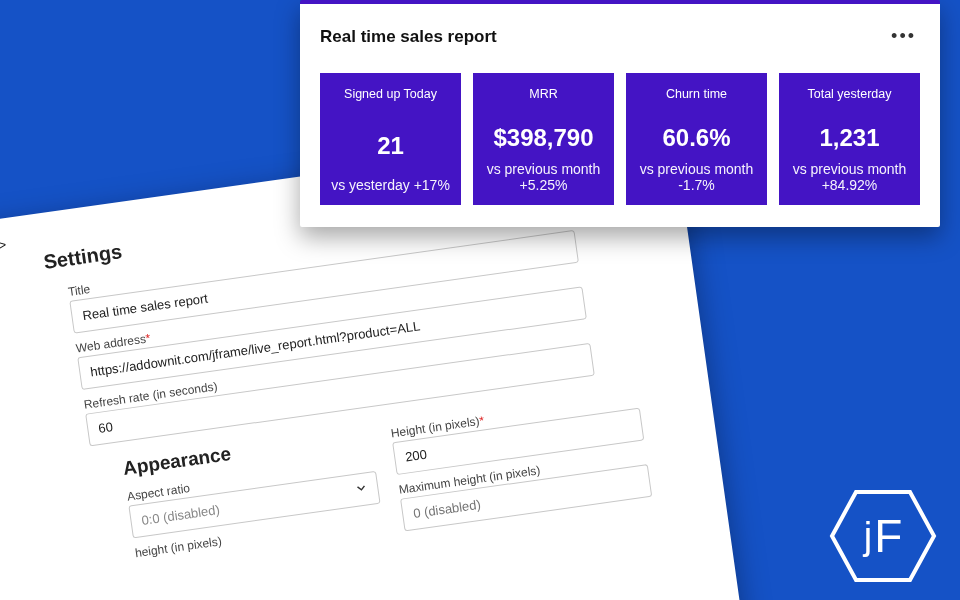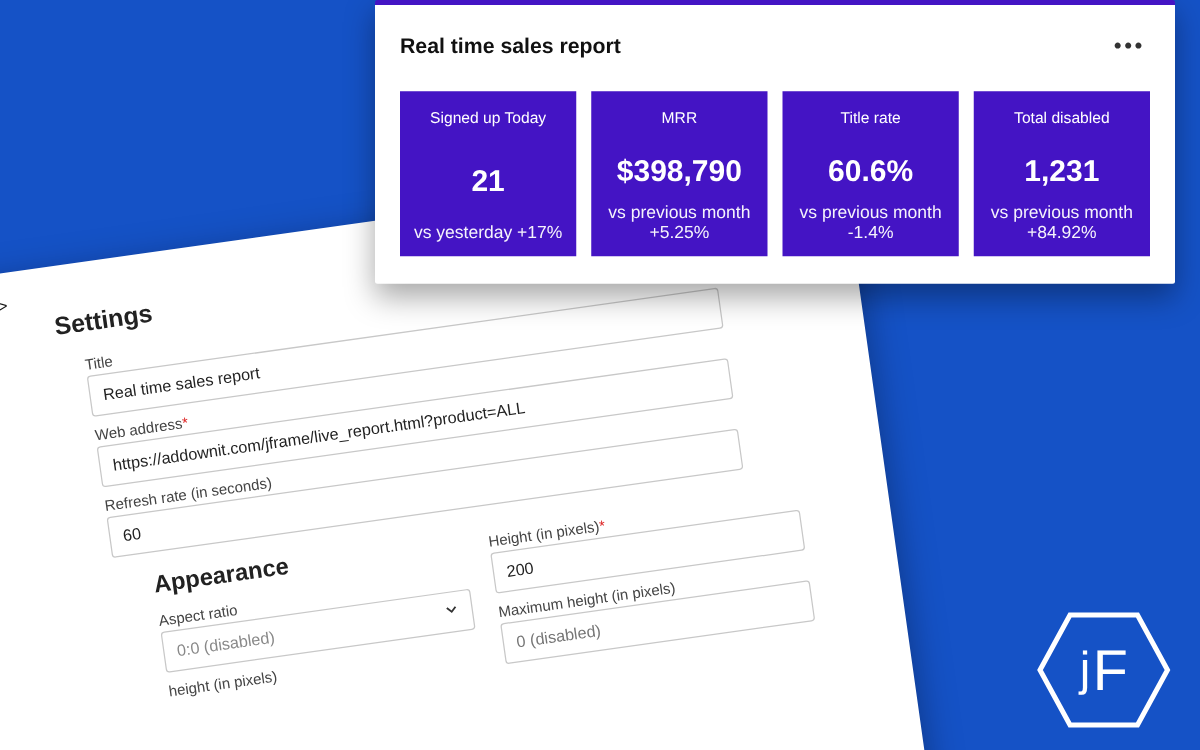--- a/index.html
+++ b/index.html
@@ -240,26 +240,26 @@
       <div class="stat-label">Signed up Today</div>
       <div class="stat-value">21</div>
       <div class="stat-compare">vs yesterday +17%</div>
     </div>
     <div class="stat">
       <div class="stat-label">MRR</div>
       <div class="stat-value">$398,790</div>
       <div class="stat-compare">vs previous month +5.25%</div>
     </div>
     <div class="stat">
-      <div class="stat-label">Title rate</div>
+      <div class="stat-label">Churn time</div>
       <div class="stat-value">60.6%</div>
-      <div class="stat-compare">vs previous month -1.4%</div>
-    </div>
-    <div class="stat">
-      <div class="stat-label">Total disabled</div>
+      <div class="stat-compare">vs previous month -1.7%</div>
+    </div>
+    <div class="stat">
+      <div class="stat-label">Total yesterday</div>
       <div class="stat-value">1,231</div>
       <div class="stat-compare">vs previous month +84.92%</div>
     </div>
   </div>
 </div>
 
 <div class="logo">
   <svg viewBox="0 0 110 96">
     <polygon points="28,4 82,4 106,48 82,92 28,92 4,48" fill="none" stroke="#ffffff" stroke-width="4"></polygon>
   </svg>

